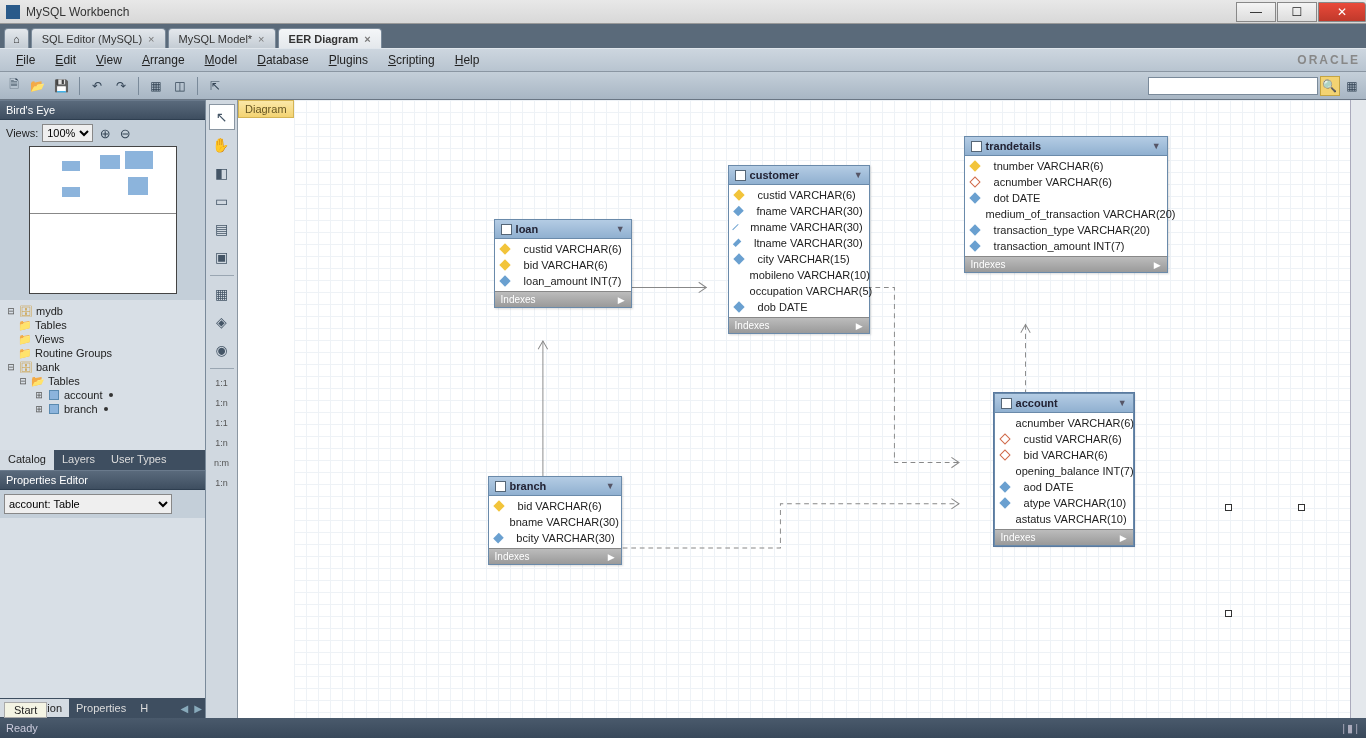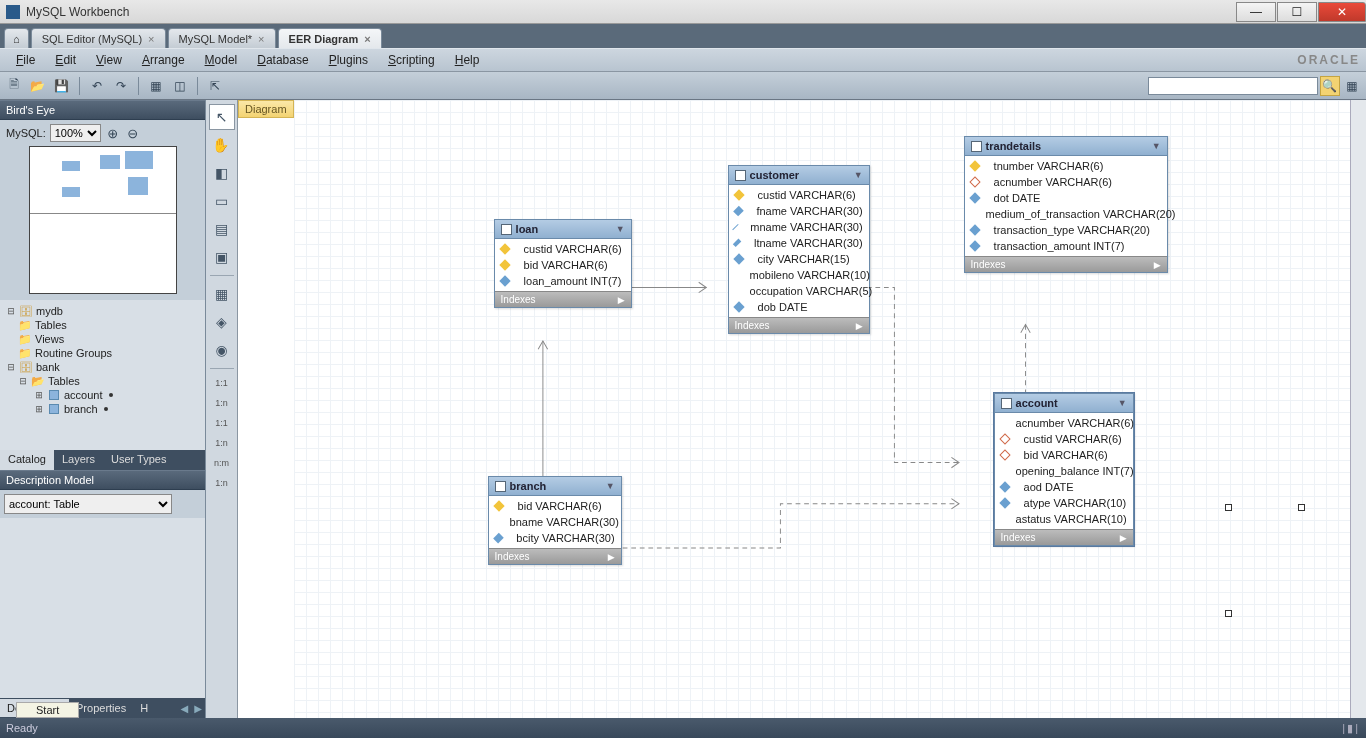--- a/index.html
+++ b/index.html
@@ -63,21 +63,21 @@
 .desceditor { background:#c4cfd9; padding:4px;}
 .desceditor select { width:168px; font-size:11px; height:20px; border:1px solid #888;}
 
 .descbox { flex:1; background:#d8dfe6;}
 
 .bottomtabs { display:flex; background:#3e4e60; height:20px; font-size:11px; align-items:center;}
 .bottomtabs .tab { padding:3px 7px; color:#ddd;}
 .bottomtabs .tab.active { background:#d4dbe2; color:#222;}
 .bottomtabs .arr { color:#8ab; padding:0 3px; font-size:10px;}
 
-.starthint { position:absolute; left:16px; top:702px; background:#f4f4e4; border:1px solid #aaa; padding:1px 19px; font-size:11px;}
+.starthint { position:absolute; left:4px; top:702px; background:#f4f4e4; border:1px solid #aaa; padding:1px 9px; font-size:11px;}
 
 
 .toolstrip { width:32px; background:#d0d8e0; border-right:1px solid #8a96a2; display:flex; flex-direction:column; align-items:center; padding-top:4px; gap:2px;}
 .vtool { width:26px; height:26px; display:flex; align-items:center; justify-content:center; border:1px solid transparent; font-size:14px; color:#456;}
 .vtool.active { background:#fff; border:1px solid #8a96a2;}
 .vtool.small { height:18px; font-size:9px; color:#555;}
 .toolstrip .vsep { width:24px; height:1px; background:#9aa6b2; margin:3px 0;}
 
 
 .diagramwrap { flex:1; display:flex; flex-direction:row; background:#fff;}
@@ -180,21 +180,21 @@
     <div class="toolbtn">▦</div>
   </div>
 </div>
 
 <div class="main">
 
   <div class="leftpanel">
     <div class="panelhdr">Bird's Eye</div>
     <div class="birdseye">
       <div class="zoomrow">
-        <span>MySQL:</span>
+        <span>Views:</span>
         <select><option>100%</option></select>
         <span class="zoomicon">⊕</span>
         <span class="zoomicon">⊖</span>
       </div>
       <div class="birdcanvas">
         <div class="mini" style="left:70px;top:8px;width:20px;height:14px;"></div>
         <div class="mini" style="left:95px;top:4px;width:28px;height:18px;"></div>
         <div class="mini" style="left:32px;top:14px;width:18px;height:10px;"></div>
         <div class="mini" style="left:32px;top:40px;width:18px;height:10px;"></div>
         <div class="mini" style="left:98px;top:30px;width:20px;height:18px;"></div>
@@ -244,21 +244,21 @@
           </span>
           <span>branch</span>
           <span class="dot"></span>
         </div>
     </div>
     <div class="lefttabs">
       <div class="lefttab active">Catalog</div>
       <div class="lefttab">Layers</div>
       <div class="lefttab">User Types</div>
     </div>
-    <div class="panelhdr">Description Model</div>
+    <div class="panelhdr">Properties Editor</div>
     <div class="desceditor">
       <select><option>account: Table</option></select>
     </div>
     <div class="descbox"></div>
     <div class="bottomtabs">
       <div class="tab active">Description</div>
       <div class="tab">Properties</div>
       <div class="tab">H</div>
       <div style="flex:1"></div>
       <span class="arr">◀</span>

